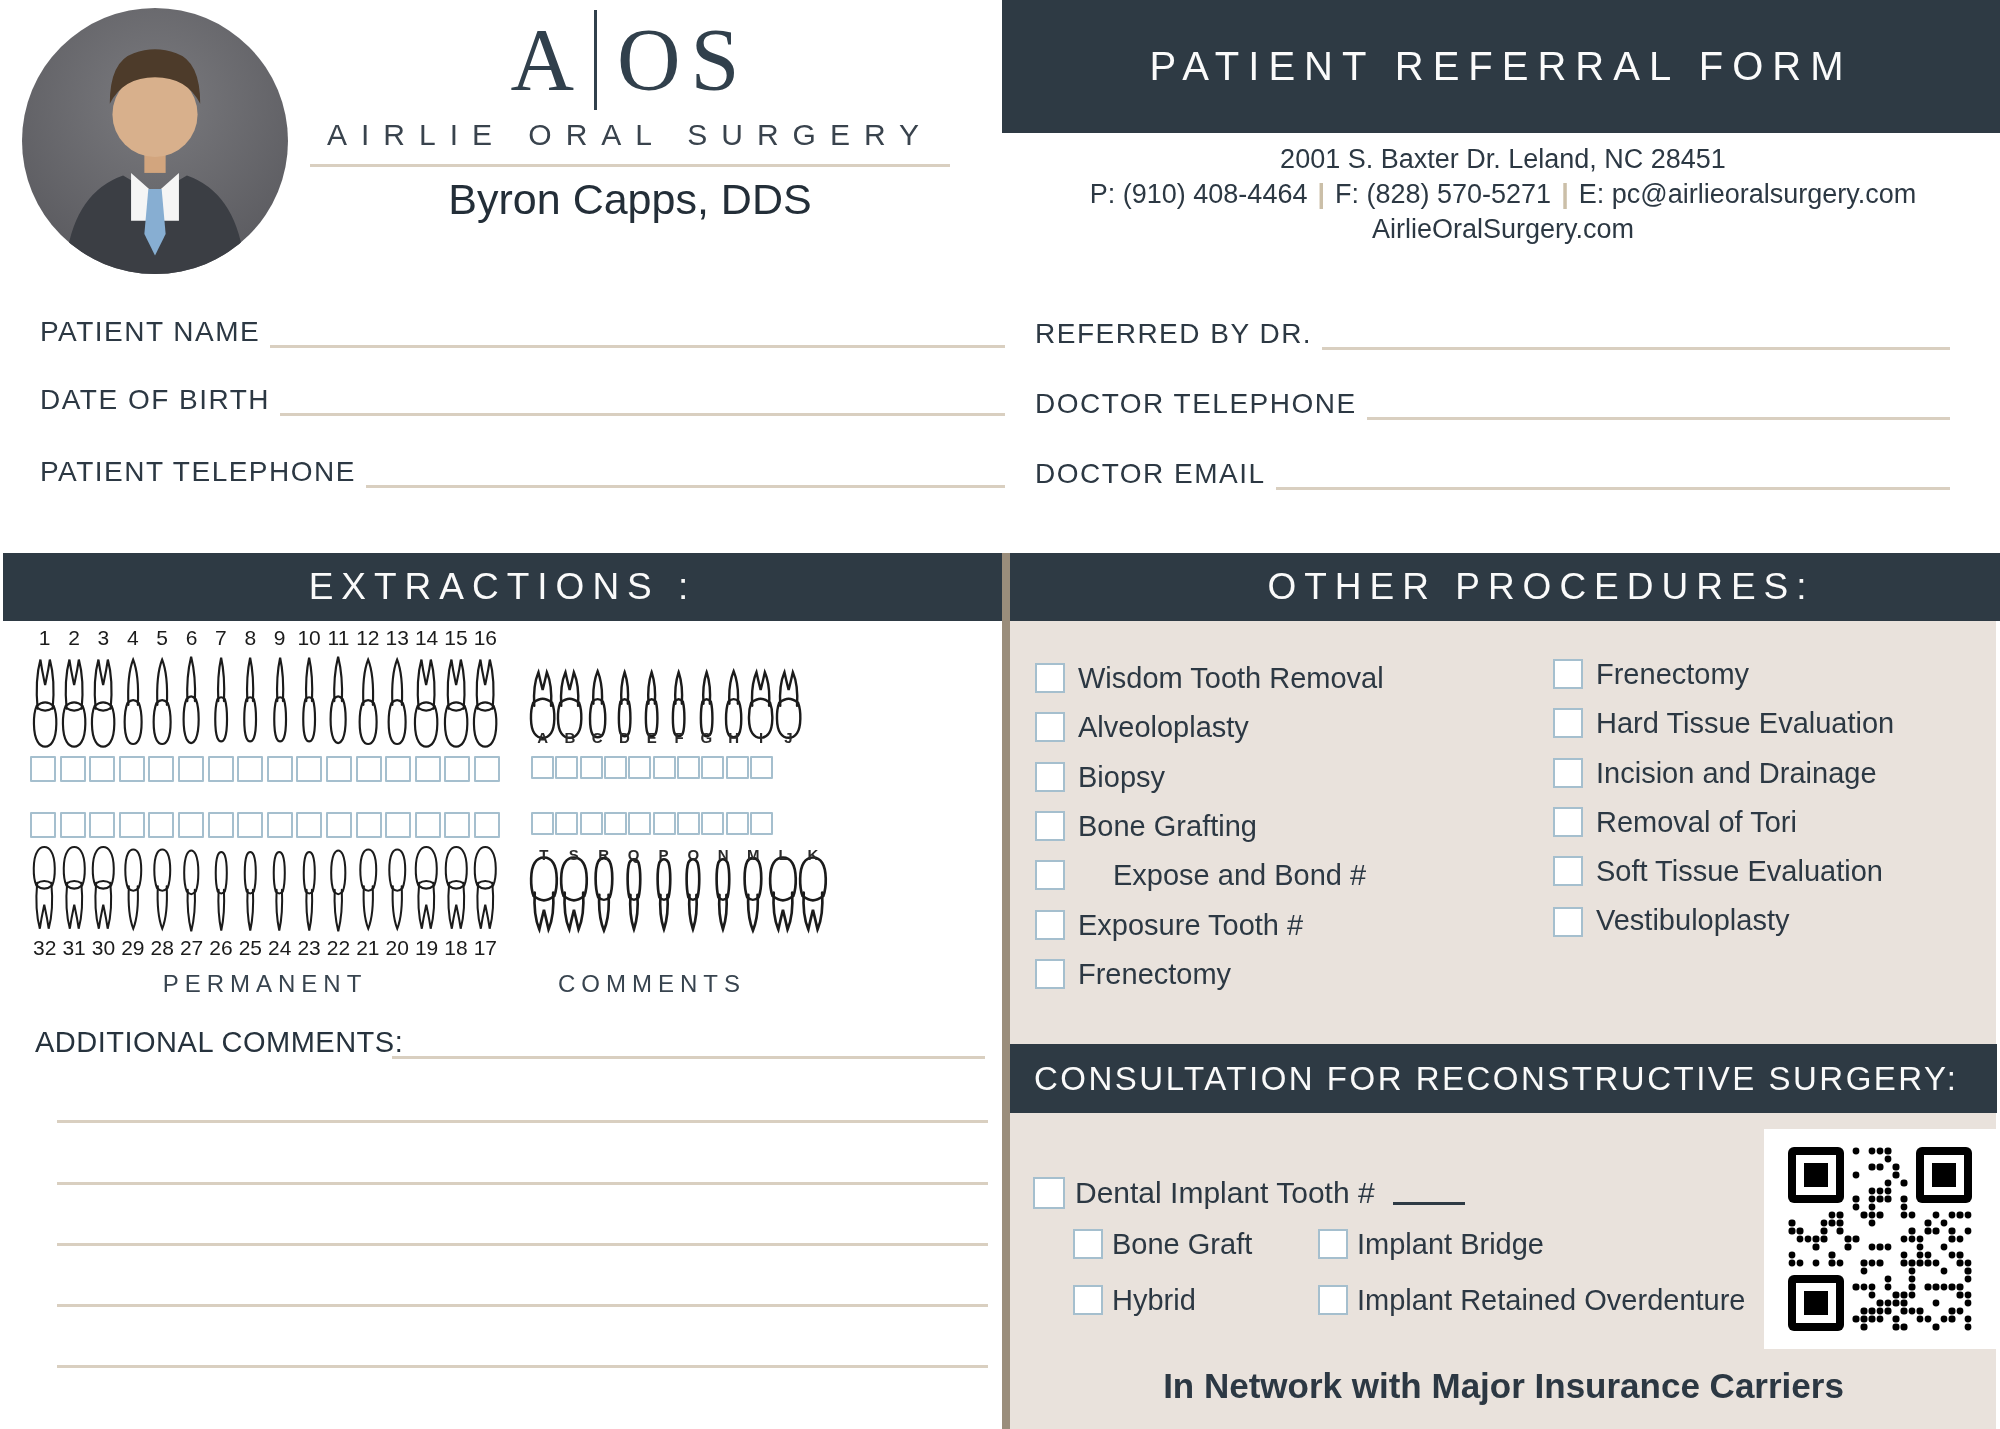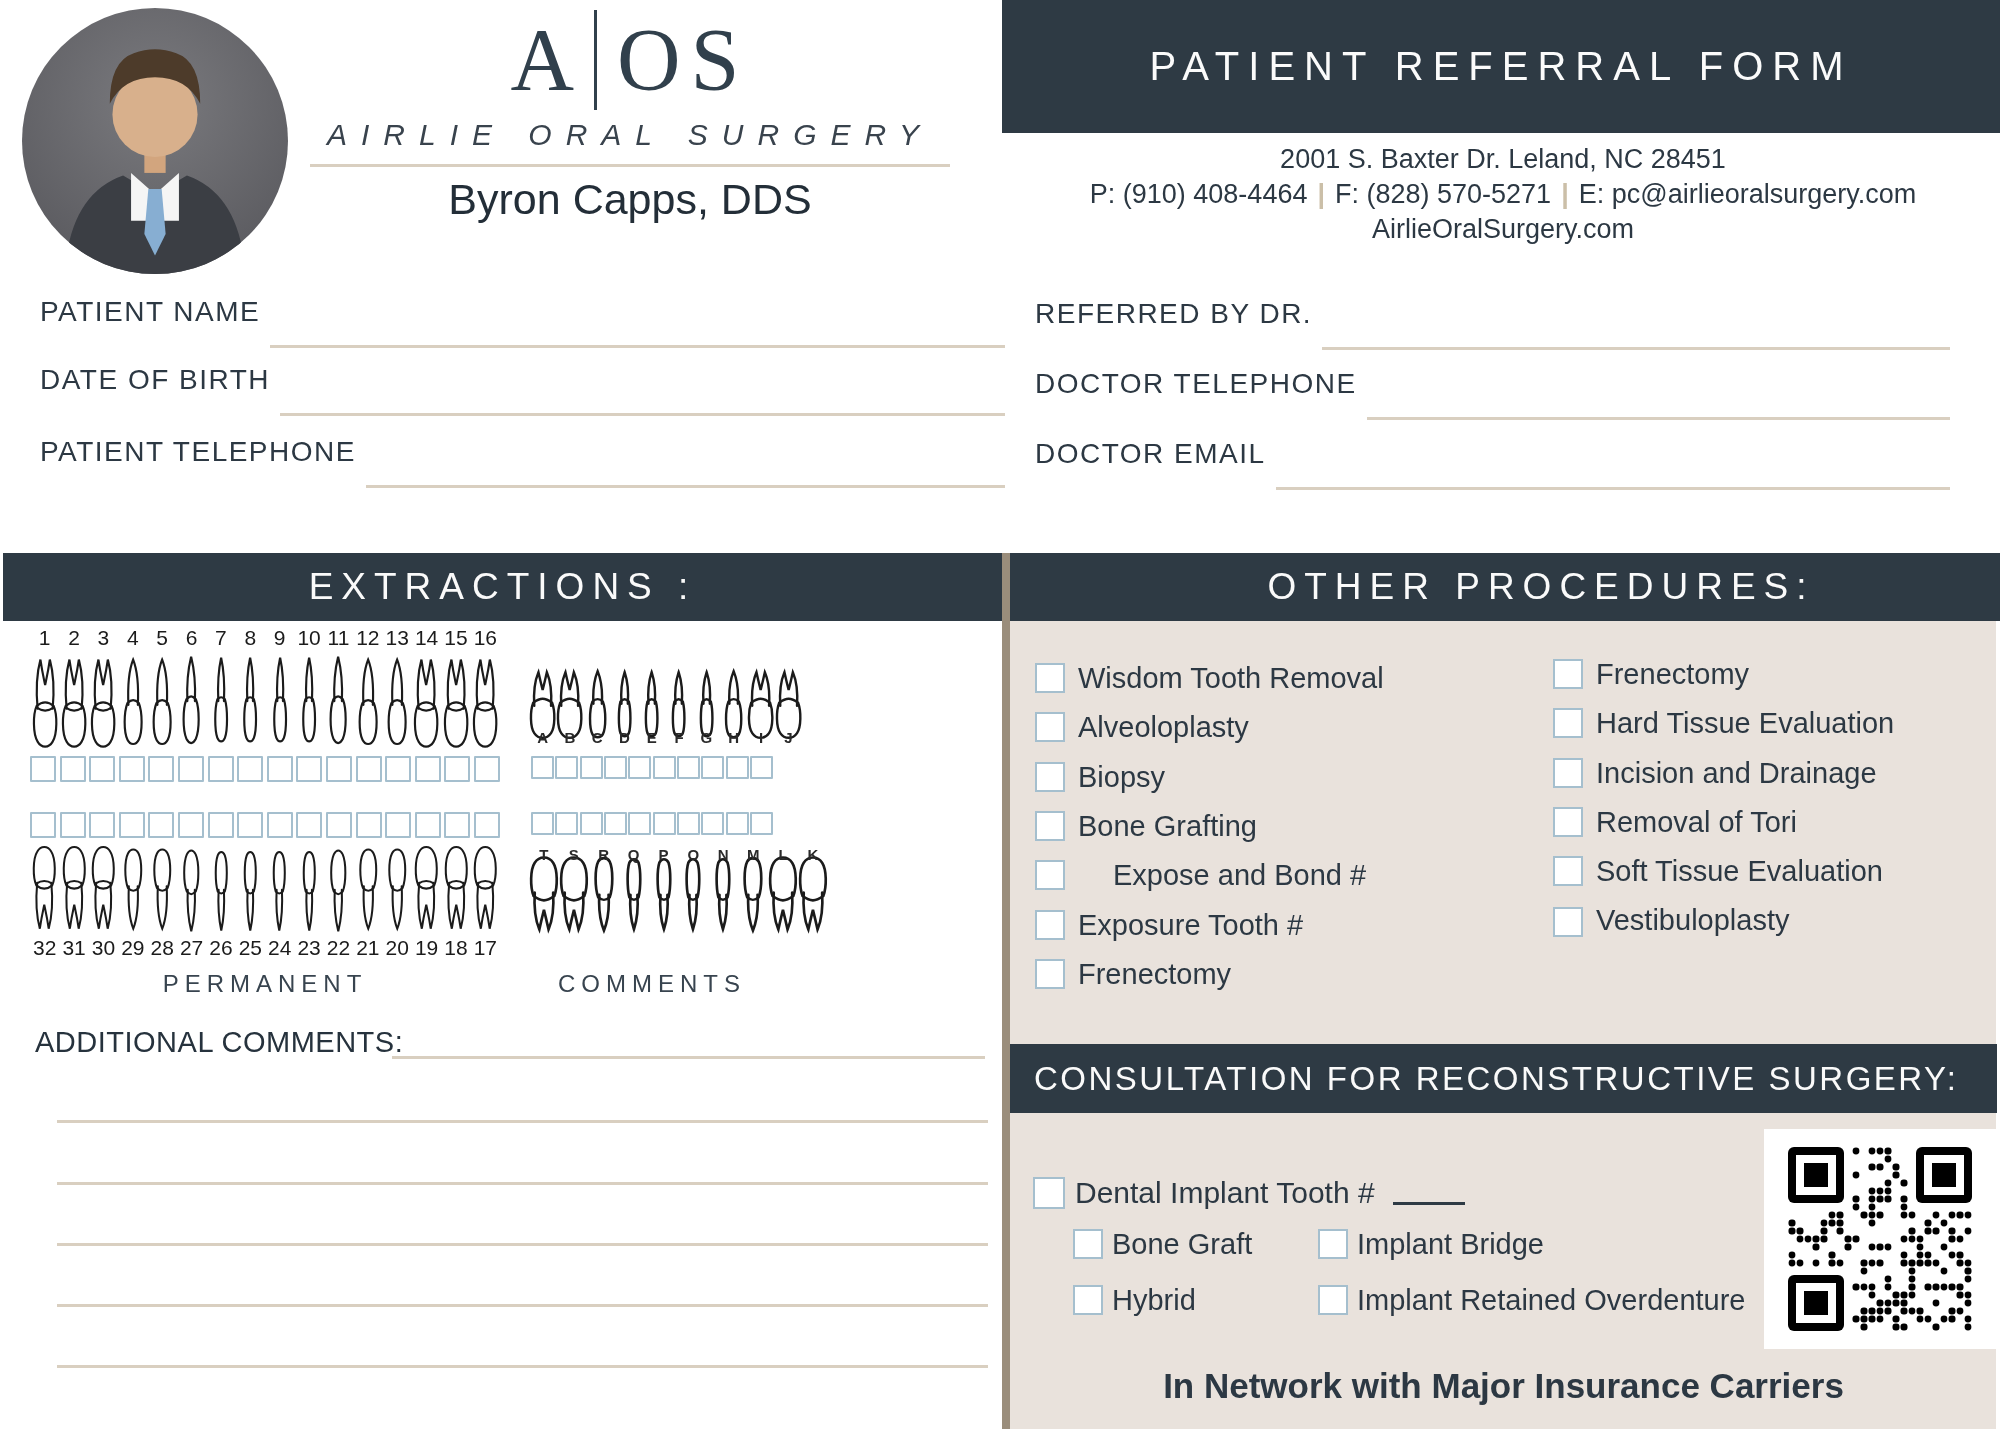--- a/index.html
+++ b/index.html
@@ -12,35 +12,35 @@
 
   
   .photo{position:absolute; left:22px; top:8px; width:266px; height:266px; border-radius:50%; overflow:hidden;}
   .photo svg{width:100%; height:100%; display:block;}
 
   
   .logo{position:absolute; left:255px; top:10px; width:750px; text-align:center; color:var(--dark);}
   .monogram{display:flex; align-items:center; justify-content:center; font-family:"Liberation Serif",serif; font-size:88px; line-height:1.05; color:#31404c;}
   .mono-bar{width:3px; height:100px; background:#31404c; margin:0 20px;}
   .mono-os{letter-spacing:10px;}
-  .clinic-name{margin-top:8px; font-size:30px; letter-spacing:14px; color:#39434d; white-space:nowrap;font-style:italic;}
+  .clinic-name{margin-top:8px; font-size:30px; letter-spacing:14px; color:#39434d; white-space:nowrap;}
   .logo-rule{margin:12px auto 0; width:640px; height:3px; background:var(--tan);}
   .doctor-name{margin-top:8px; font-size:43px; color:#232e38;}
 
   
   .header-bar{position:absolute; left:1002px; top:0; width:998px; height:133px; background:var(--dark);
     display:flex; align-items:center; justify-content:center;}
   .header-bar span{color:#fbfbfb; font-size:40px; letter-spacing:9px; font-weight:400;}
 
   
   .address{position:absolute; left:1010px; top:142px; width:986px; text-align:center; color:var(--txt); font-size:27px; line-height:35px;}
   .pipe{color:var(--pipe); margin:0 10px; font-weight:bold;}
 
   
-  .frow{position:absolute; display:flex; align-items:flex-start; height:52px;}
+  .frow{position:absolute; display:flex; align-items:flex-end; height:52px;}
   .flabel{font-size:28px; letter-spacing:1.5px; color:var(--txt); white-space:nowrap;}
   .fline{flex:1; border-bottom:3px solid var(--tan); margin-left:10px; height:100%;}
 
   
   .sec-bar{position:absolute; height:68px; background:var(--dark); display:flex; align-items:center; justify-content:center;}
   .sec-bar span{color:#fafafa; font-size:37px; letter-spacing:8px; font-weight:400;}
   #extractions-bar{left:3px; top:553px; width:999px;}
   #procedures-bar{left:1010px; top:553px; width:1062px;}
 
   .divider{position:absolute; left:1002px; top:553px; width:8px; height:876px; background:var(--div);}

